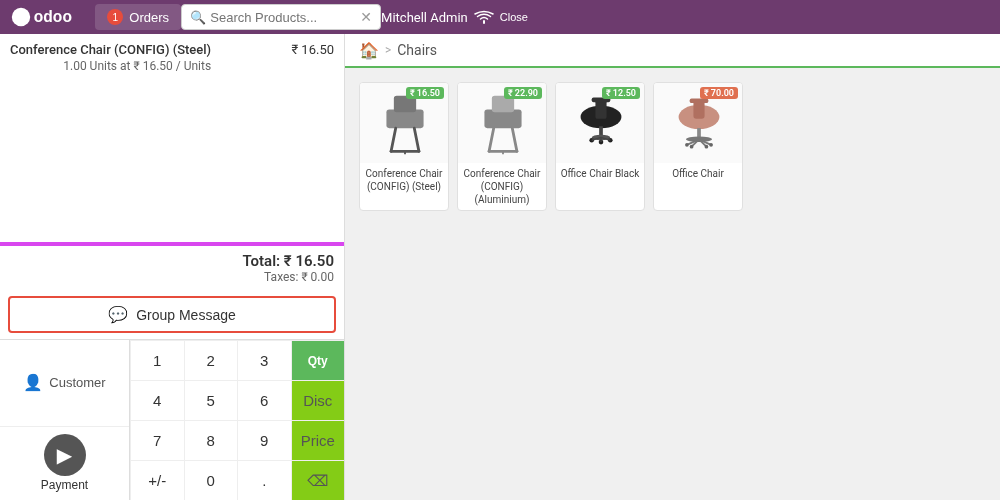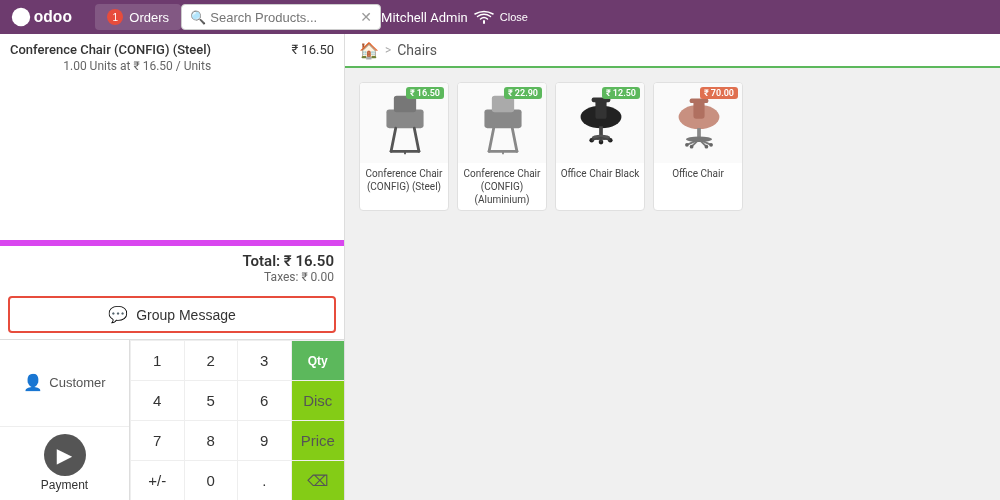--- a/index.html
+++ b/index.html
@@ -39,21 +39,21 @@
 
     
     .left-panel { width: 345px; background: white; border-right: 1px solid #ddd; display: flex; flex-direction: column; flex-shrink: 0; }
 
     .order-items { flex: 1; padding: 8px 10px; overflow-y: auto; }
     .order-item-row { display: flex; justify-content: space-between; align-items: flex-start; }
     .order-item-name { font-size: 13px; font-weight: 500; color: #333; }
     .order-item-price { font-size: 13px; color: #333; }
     .order-item-sub { font-size: 12px; color: #666; margin-top: 2px; text-align: right; }
 
-    .order-total { padding: 6px 10px; text-align: right; border-top: 6px solid #d946ef; }
+    .order-total { padding: 6px 10px; text-align: right; border-top: 4px solid #d946ef; }
     .total-line { font-size: 15px; font-weight: 600; color: #333; }
     .tax-line { font-size: 12px; color: #666; }
 
     
     .group-message-btn {
       margin: 6px 8px;
       border: 2px solid #e74c3c;
       background: white;
       color: #333;
       border-radius: 4px;

